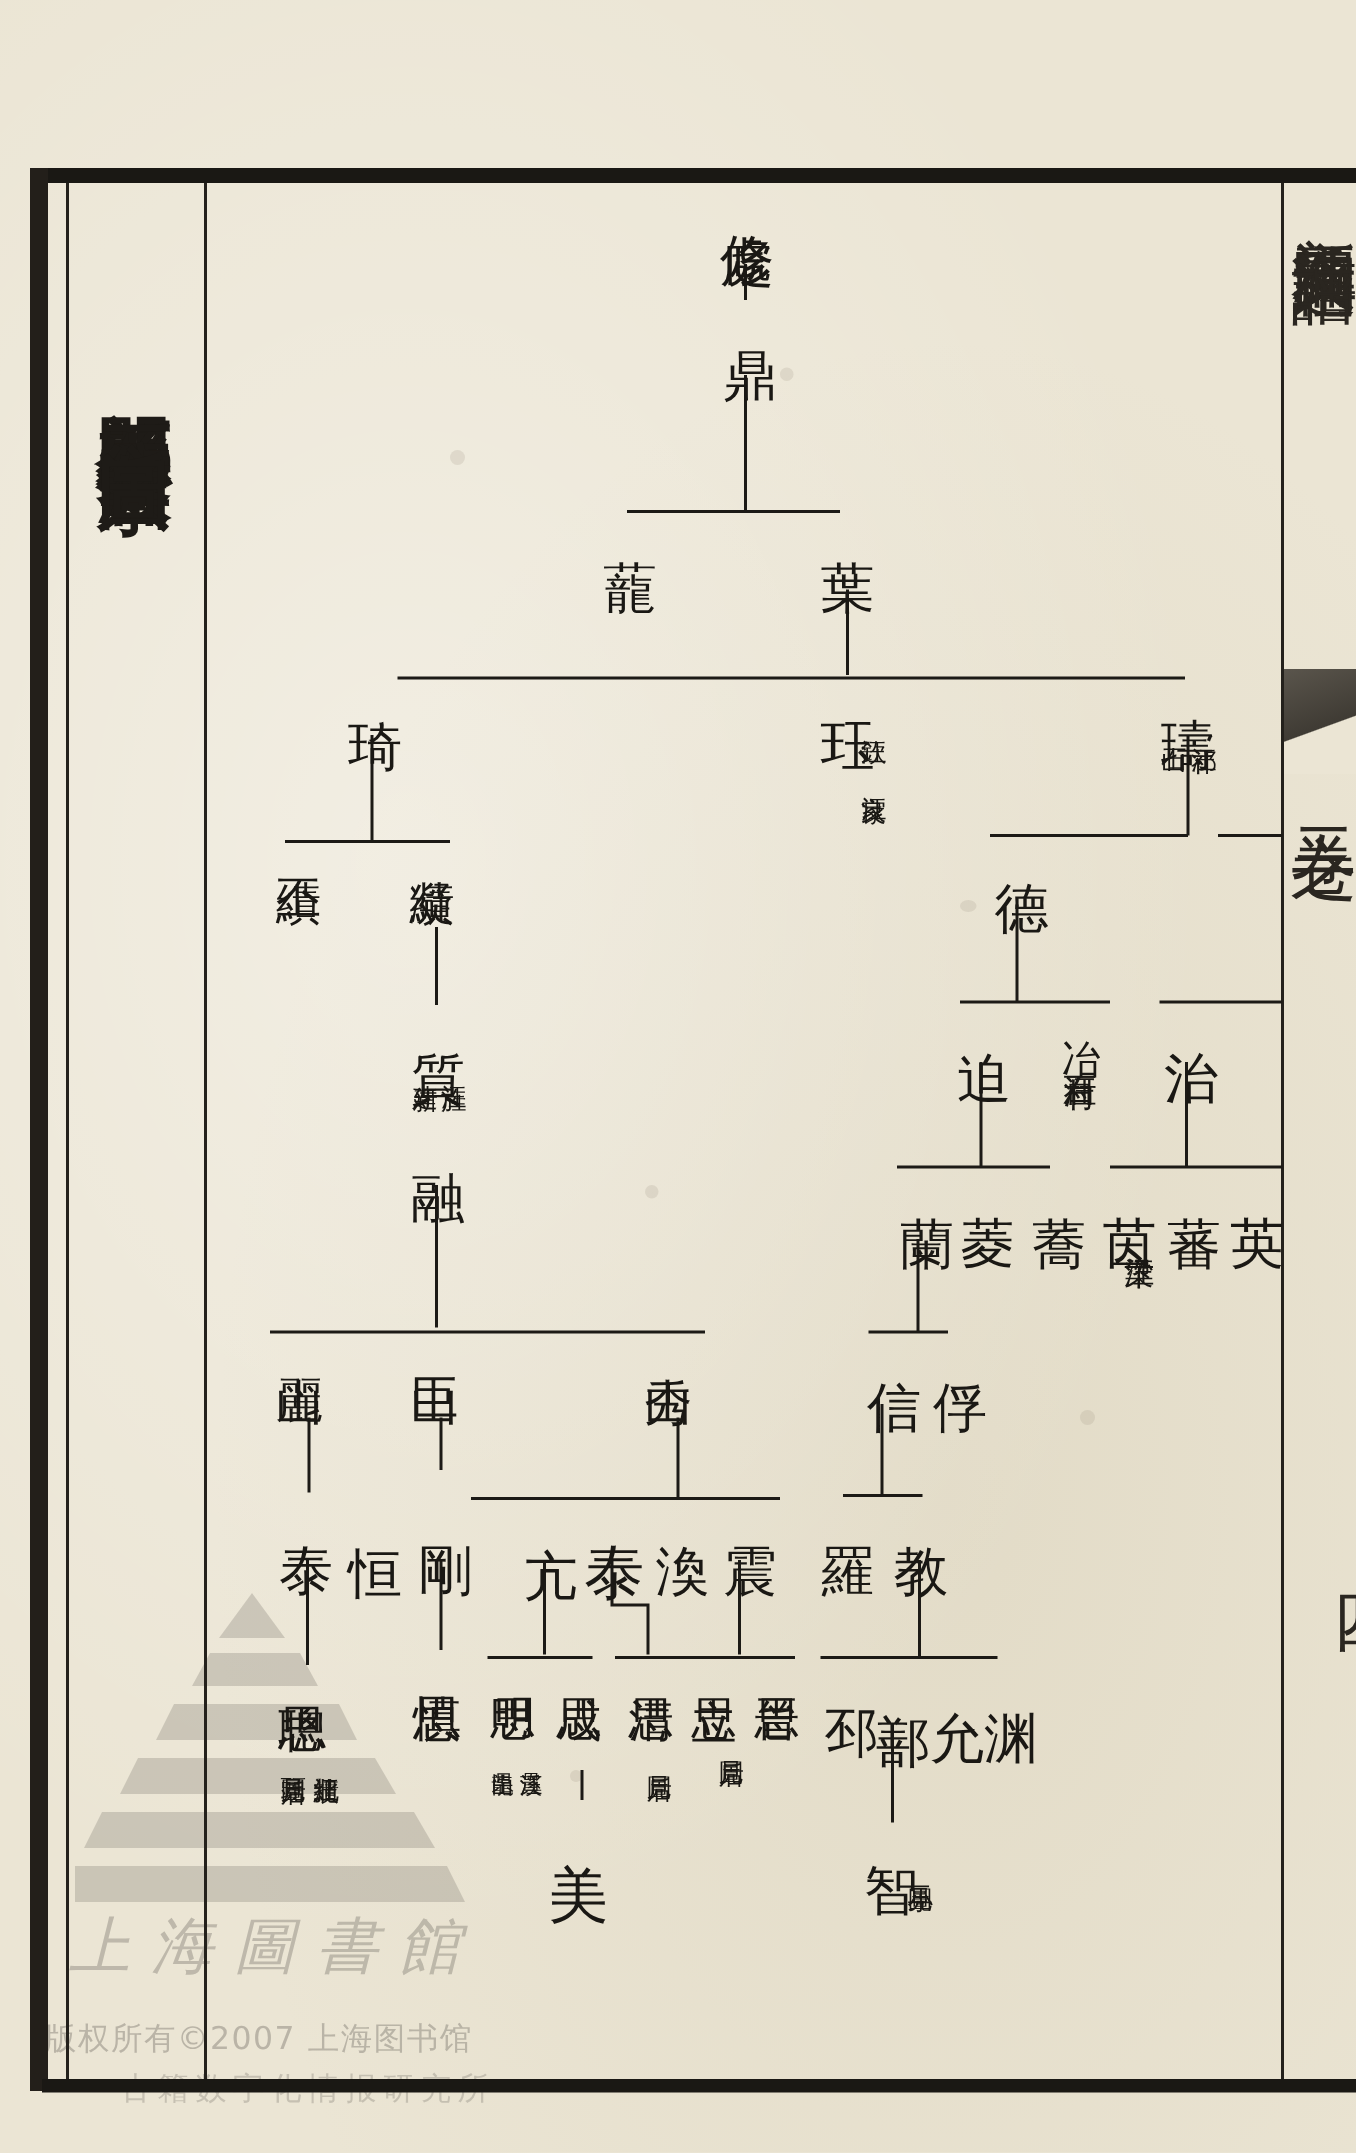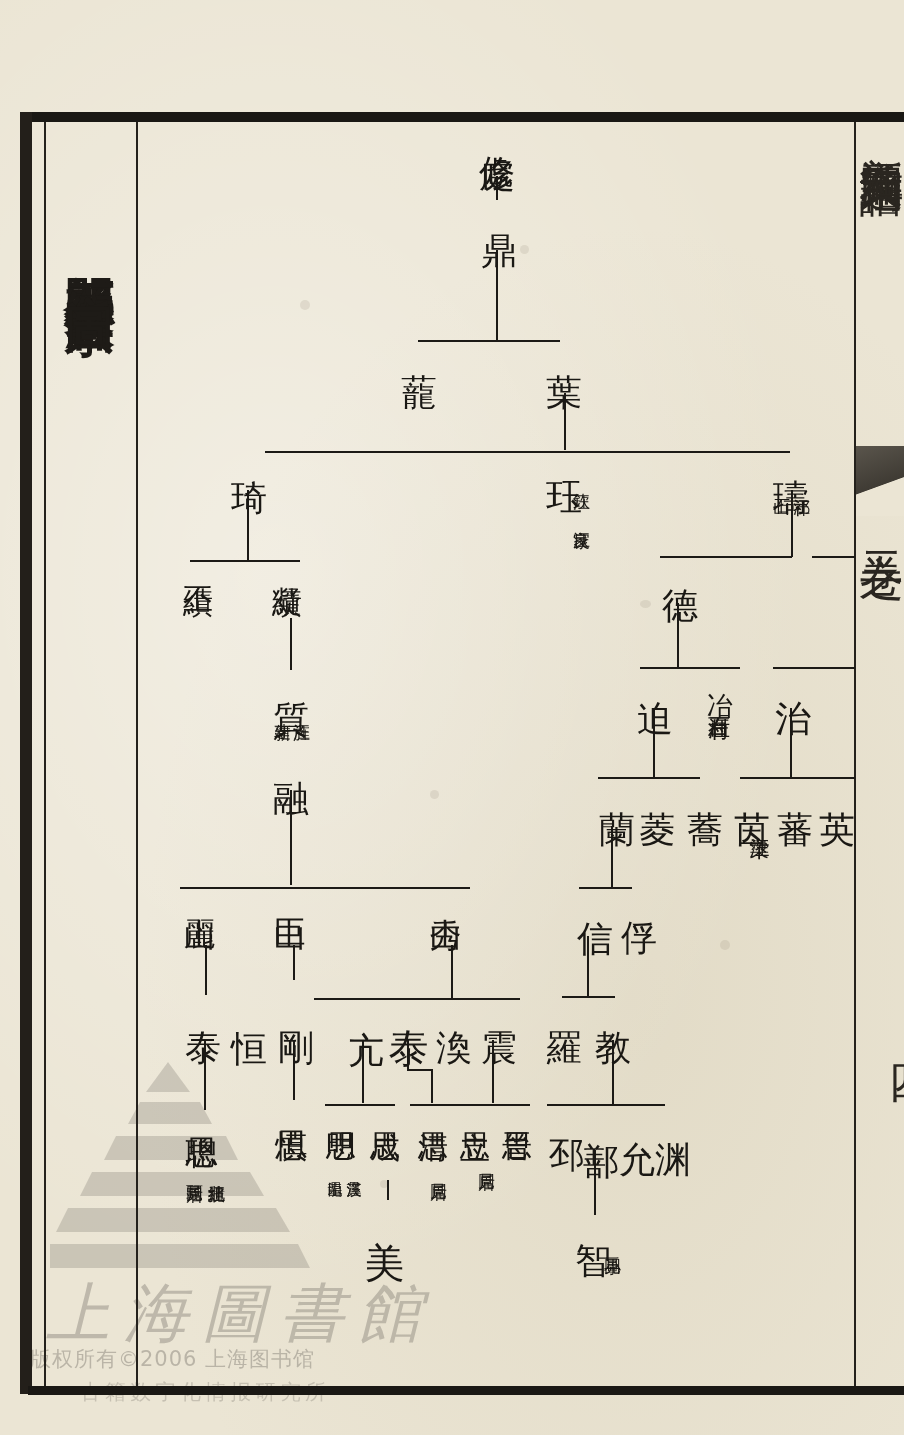--- a/index.html
+++ b/index.html
@@ -47,21 +47,21 @@
     writing-mode:vertical-rl; white-space:nowrap; text-align:center;
   }
   .note {
     position:absolute; font-size:17px; line-height:18px; color:#1a1814;
     writing-mode:vertical-rl; white-space:nowrap;
   }
   svg.tree { position:absolute; left:0; top:0; }
   svg.tree line, svg.tree polyline { stroke:#1c1a16; stroke-width:2; fill:none; }
   .wm-logo { position:absolute; left:50px; top:1062px; width:260px; height:210px; opacity:0.35; }
   .wm-text {
-    position:absolute; left:46px; top:1270px; font-size:64px; color:#9a958a; opacity:0.55;
+    position:absolute; left:46px; top:1270px; font-size:41px; color:#9a958a; opacity:0.55;
     letter-spacing:14px; font-family:Liberation Serif, serif; font-style:italic;
   }
   .wm-copy {
     position:absolute; left:30px; top:1345px; font-size:21px; color:#9a958a; opacity:0.6;
     font-family:"DejaVu Sans",sans-serif; letter-spacing:1px;
   }
   .wm-copy2 {
     position:absolute; left:80px; top:1378px; font-size:21px; color:#9a958a; opacity:0.45;
     font-family:"DejaVu Sans",sans-serif; letter-spacing:4px;
   }
@@ -81,21 +81,21 @@
 
 <svg class="wm-logo" viewBox="0 0 260 210">
   <polygon points="118,0 140,30 96,30" fill="#8f8a80"></polygon>
   <polygon points="90,40 150,40 162,62 78,62" fill="#8f8a80"></polygon>
   <polygon points="66,74 176,74 188,98 54,98" fill="#8f8a80"></polygon>
   <polygon points="42,110 200,110 214,134 30,134" fill="#8f8a80"></polygon>
   <polygon points="18,146 226,146 240,170 6,170" fill="#8f8a80"></polygon>
   <polygon points="0,182 248,182 260,206 0,206" fill="#8f8a80"></polygon>
 </svg>
 <div class="wm-text">上海圖書館</div>
-<div class="wm-copy">版权所有©2006 上海图书馆</div>
+<div class="wm-copy">版权所有©2007 上海图书馆</div>
 <div class="wm-copy2">古籍数字化情报研究所</div>
 
 <div class="frame-top"></div>
 <div class="frame-left"></div>
 <div class="frame-bottom"></div>
 <div class="rule" style="left:136px;top:122px;width:2px;height:1264px;"></div>
 <div class="rule" style="left:854px;top:122px;width:2px;height:1264px;"></div>
 <div class="rule" style="left:44px;top:122px;width:2px;height:1264px;"></div>
 
 <div class="title-col">祁門縣石山智公衍派各宗圖</div>

